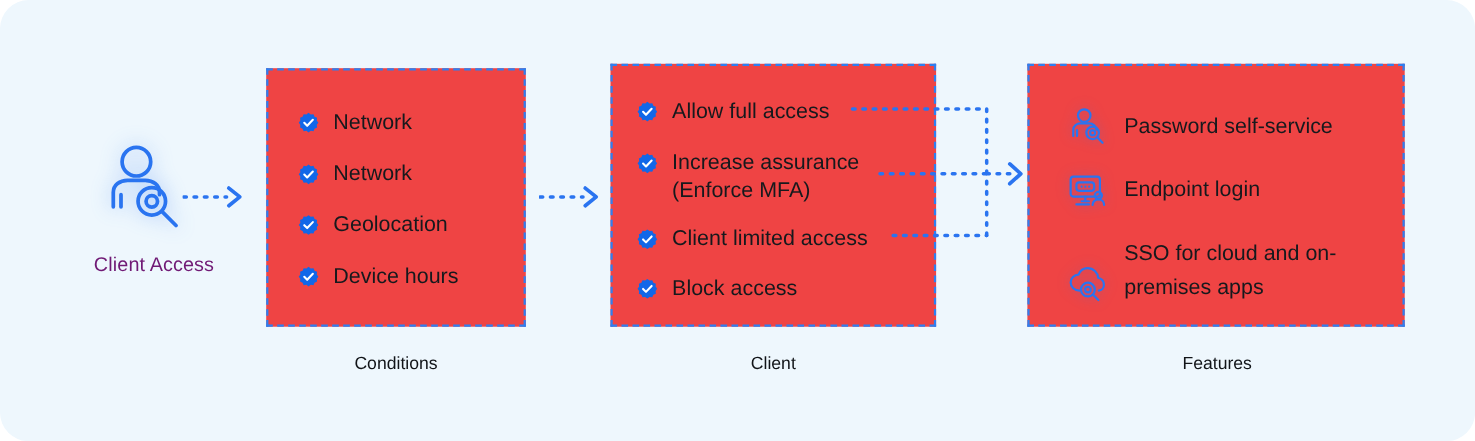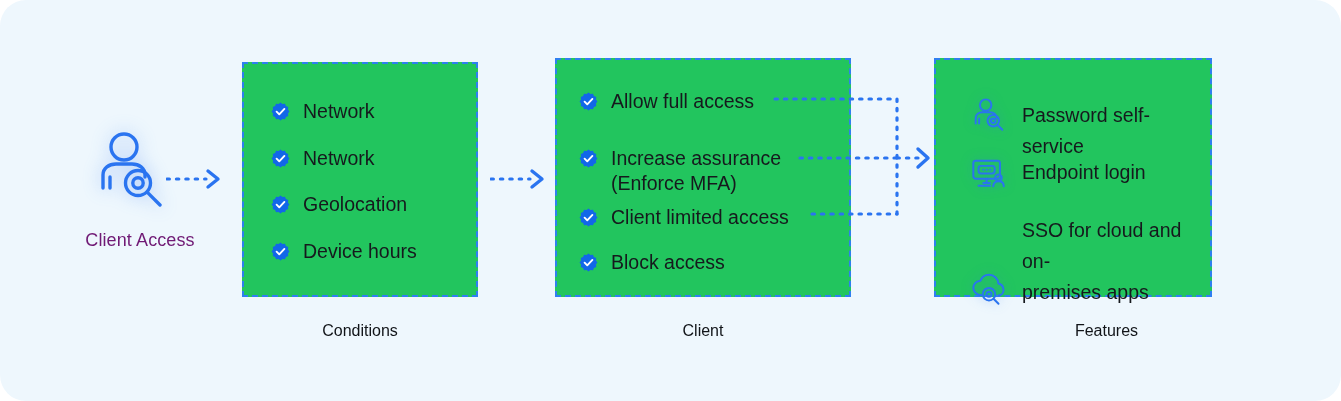--- a/index.html
+++ b/index.html
@@ -56,26 +56,26 @@
     position: absolute;
     height: 24px;
   }
   #arrow-client-conditions { left: 166px; top: 167px; width: 58px; }
   #arrow-conditions-actions { left: 490px; top: 167px; width: 58px; }
 
   
   .group-box {
     position: absolute;
     box-sizing: border-box;
-    background: #22c55e;
+    background: #ef4444;
     border: 2px dashed #2f7ff0;
   }
   #box-conditions { left: 242px; top: 62px; width: 236px; height: 235px; }
   #box-actions    { left: 555px; top: 58px; width: 296px; height: 239px; }
-  #box-features   { left: 934px; top: 58px; width: 278px; height: 239px; }
+  #box-features   { left: 934px; top: 58px; width: 343px; height: 239px; }
 
   .group-caption {
     position: absolute;
     text-align: center;
     font-size: 16px;
     color: #111418;
     white-space: nowrap;
   }
   #caption-conditions { left: 242px; top: 322px; width: 236px; }
   #caption-actions    { left: 555px; top: 322px; width: 296px; }
@@ -108,21 +108,21 @@
   }
 
   #box-conditions .bullet-row { left: 27px; }
   #box-conditions .bullet-row:nth-child(1) { top: 35px; }
   #box-conditions .bullet-row:nth-child(2) { top: 82px; }
   #box-conditions .bullet-row:nth-child(3) { top: 128px; }
   #box-conditions .bullet-row:nth-child(4) { top: 175px; }
 
   #box-actions .bullet-row { left: 22px; }
   #box-actions .bullet-row:nth-child(1) { top: 29px; }
-  #box-actions .bullet-row:nth-child(2) { top: 86px; }
+  #box-actions .bullet-row:nth-child(2) { top: 76px; }
   #box-actions .bullet-row:nth-child(3) { top: 145px; }
   #box-actions .bullet-row:nth-child(4) { top: 190px; }
 
   
   .feature-row {
     position: absolute;
     left: 34px;
     display: flex;
     align-items: flex-start;
     gap: 14px;

